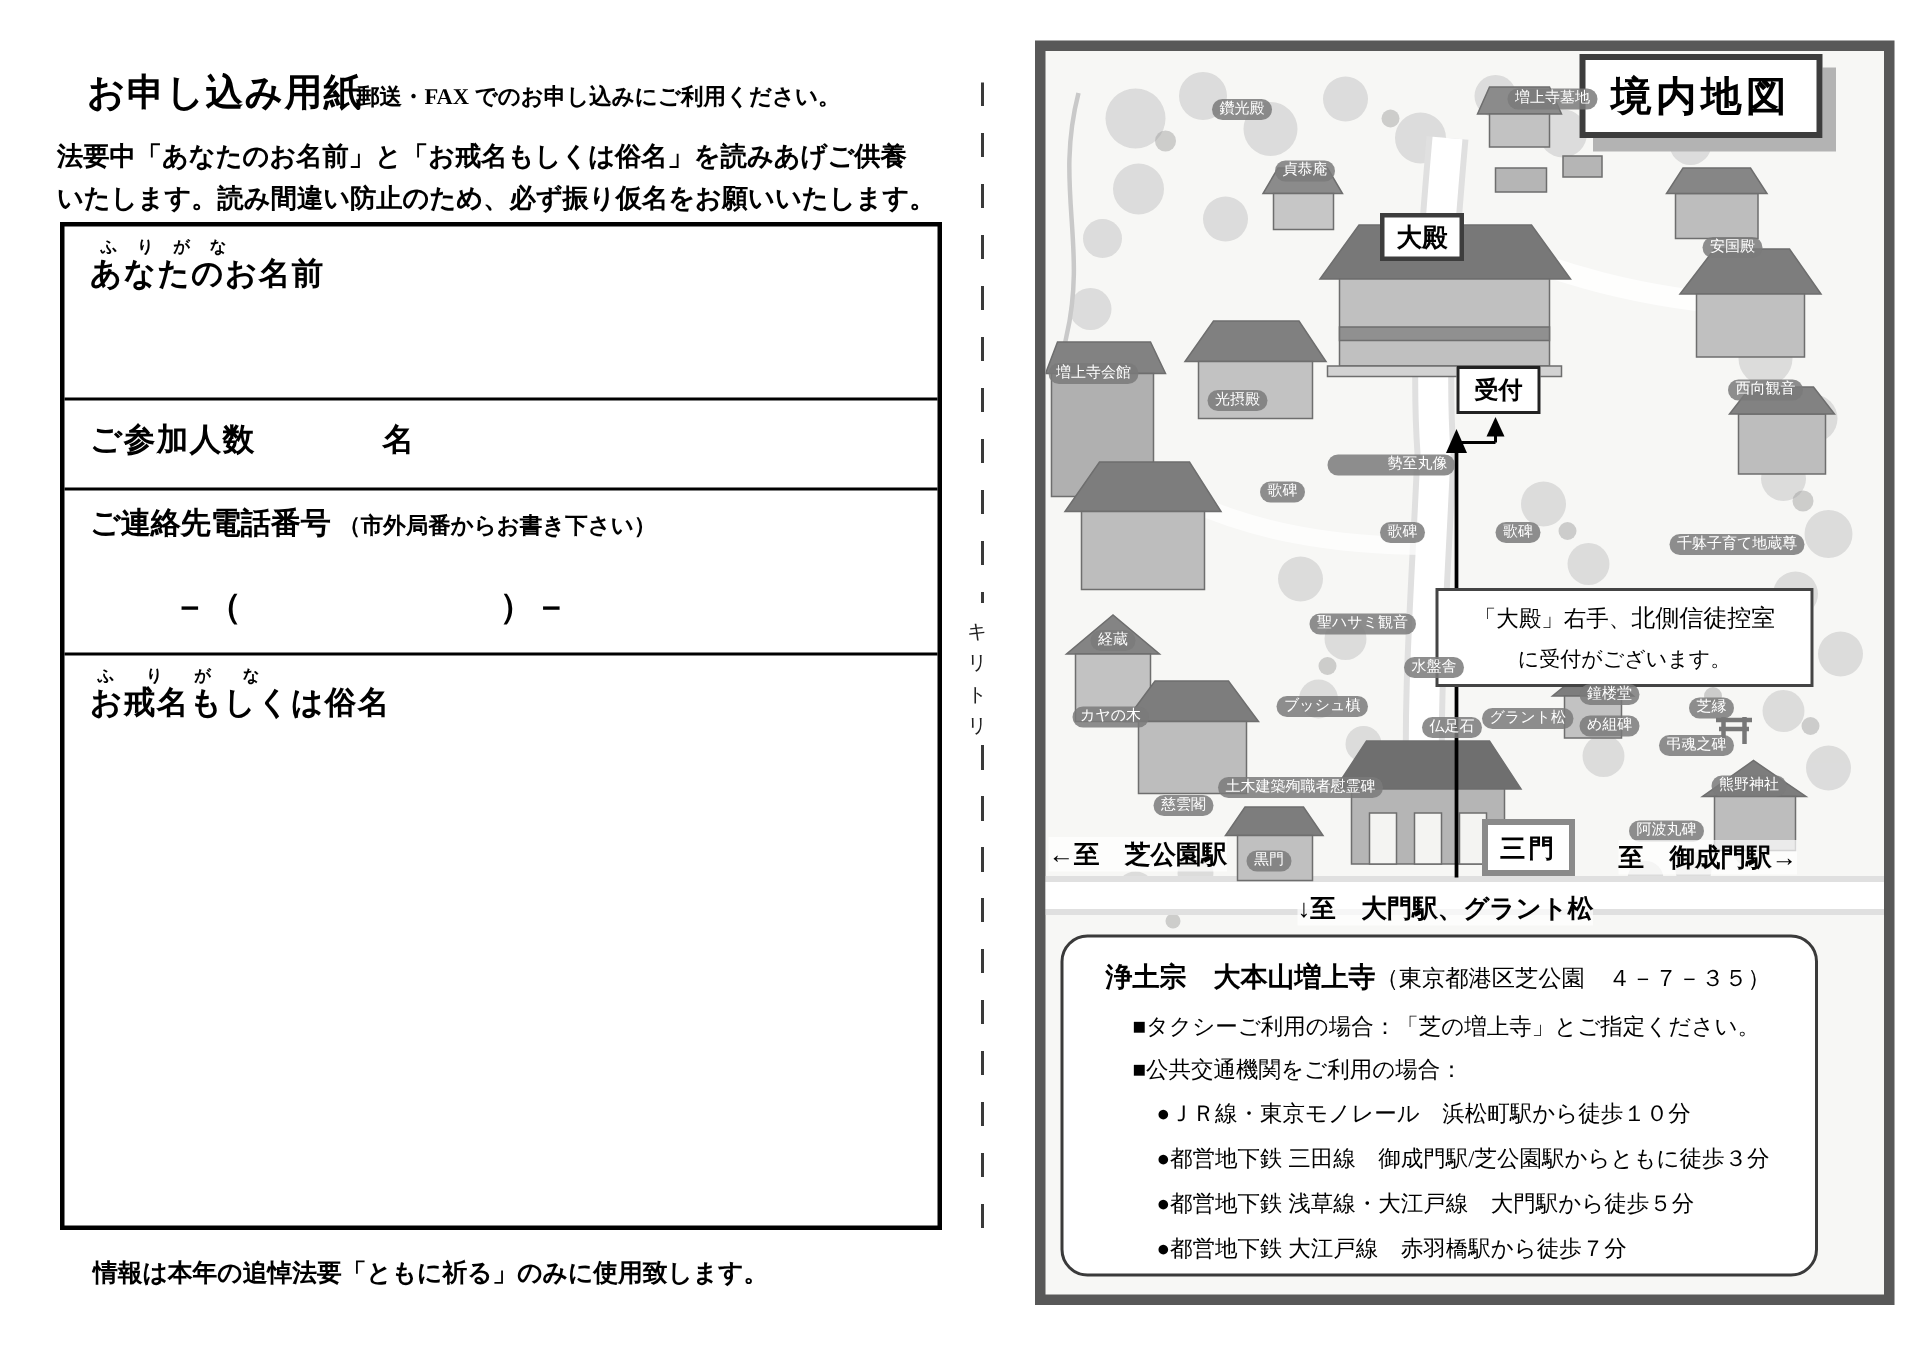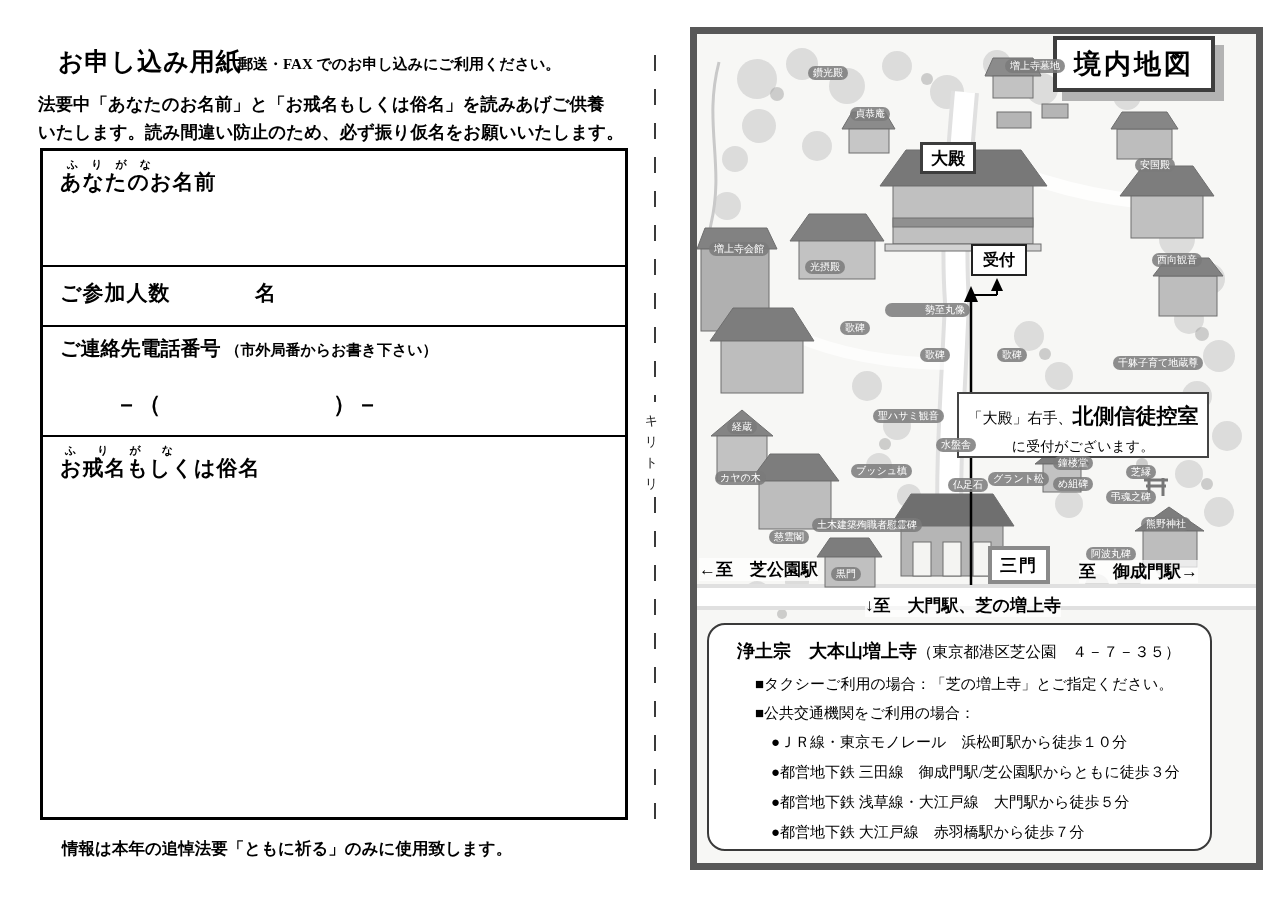--- a/index.html
+++ b/index.html
@@ -43,21 +43,21 @@
              font-size:27px;font-weight:bold;letter-spacing:3px;box-sizing:border-box;}
   .pill{position:absolute;white-space:nowrap;font-size:10px;line-height:1;padding:2px 5px;
         border-radius:8px;background:rgba(122,122,122,.85);color:#fff;}
   .wbox{background:#fff;display:flex;align-items:center;justify-content:center;
         font-weight:bold;box-sizing:border-box;}
   .box-daiden{left:223px;top:108px;width:56px;height:32px;border:3px solid #3d3d3d;font-size:17px;}
   .box-uketsuke{left:274px;top:210px;width:56px;height:32px;border:2px solid #222;font-size:16px;}
   .box-sanmon{left:291px;top:512px;width:62px;height:38px;border:4px solid #8a8a8a;font-size:17px;letter-spacing:2px;}
   .notebox{left:260px;top:358px;width:252px;height:66px;border:2px solid #444;background:#fff;
            box-sizing:border-box;text-align:center;padding-top:8px;font-size:15px;}
-  .notebox .b{font-size:21px;font-weight:bold;}
+  .notebox .b{font-size:16px;font-weight:normal;}
   .notebox .l2{font-size:14px;margin-top:8px;}
   .dir{position:absolute;font-size:17px;font-weight:bold;white-space:nowrap;background:rgba(255,255,255,.7);}
   .dir-left{left:2px;top:524px;}
   .dir-right{left:382px;top:526px;}
   .dir-bottom{left:168px;top:560px;}
 
   .infobox{left:10px;top:589px;width:505px;height:228px;border:2px solid #3a3a3a;border-radius:18px;
            background:#fff;box-sizing:border-box;}
   .info-head{position:absolute;left:28px;top:14px;font-size:18px;font-weight:bold;white-space:nowrap;}
   .info-head .addr{font-size:15.5px;font-weight:normal;}
@@ -254,21 +254,21 @@
 
     <div class="abs notebox">
       <div><span>「大殿」右手、</span><span class="b">北側信徒控室</span></div>
       <div class="l2">に受付がございます。</div>
     </div>
 
     <div class="pill" style="left:88px;top:32px;margin-left:23px;">鑽光殿</div>
     <div class="pill" style="left:153px;top:73px;">貞恭庵</div>
     <div class="pill" style="left:308px;top:25px;">増上寺墓地</div>
     <div class="pill" style="left:438px;top:124px;">安国殿</div>
-    <div class="pill" style="left:12px;top:208px;">増上寺会館</div>
+    <div class="pill" style="left:2px;top:208px;">増上寺会館</div>
     <div class="pill" style="left:108px;top:226px;">光摂殿</div>
     <div class="pill" style="left:455px;top:219px;">西向観音</div>
     <div class="pill" style="left:188px;top:269px;padding-left:40px;">勢至丸像</div>
     <div class="pill" style="left:143px;top:287px;">歌碑</div>
     <div class="pill" style="left:223px;top:314px;">歌碑</div>
     <div class="pill" style="left:300px;top:314px;">歌碑</div>
     <div class="pill" style="left:416px;top:322px;">千躰子育て地蔵尊</div>
     <div class="pill" style="left:30px;top:386px;">経蔵</div>
     <div class="pill" style="left:176px;top:375px;">聖ハサミ観音</div>
     <div class="pill" style="left:239px;top:404px;">水盤舎</div>
@@ -281,21 +281,21 @@
     <div class="pill" style="left:409px;top:456px;">弔魂之碑</div>
     <div class="pill" style="left:444px;top:483px;">熊野神社</div>
     <div class="pill" style="left:389px;top:513px;">阿波丸碑</div>
     <div class="pill" style="left:18px;top:437px;">カヤの木</div>
     <div class="pill" style="left:72px;top:496px;">慈雲閣</div>
     <div class="pill" style="left:115px;top:484px;">土木建築殉職者慰霊碑</div>
     <div class="pill" style="left:134px;top:533px;">黒門</div>
 
     <div class="dir dir-left">←至　芝公園駅</div>
     <div class="dir dir-right">至　御成門駅→</div>
-    <div class="dir dir-bottom">↓至　大門駅、芝の増上寺</div>
+    <div class="dir dir-bottom">↓至　大門駅、グラント松</div>
 
     <div class="abs infobox">
       <div class="info-head"><span>浄土宗　大本山増上寺</span><span class="addr">（東京都港区芝公園　４－７－３５）</span></div>
       <div class="info-line i-taxi">■タクシーご利用の場合：「芝の増上寺」とご指定ください。</div>
       <div class="info-line i-public">■公共交通機関をご利用の場合：</div>
       <div class="info-line i-t0">●ＪＲ線・東京モノレール　浜松町駅から徒歩１０分</div>
       <div class="info-line i-t1">●都営地下鉄 三田線　御成門駅/芝公園駅からともに徒歩３分</div>
       <div class="info-line i-t2">●都営地下鉄 浅草線・大江戸線　大門駅から徒歩５分</div>
       <div class="info-line i-t3">●都営地下鉄 大江戸線　赤羽橋駅から徒歩７分</div>
     </div>

